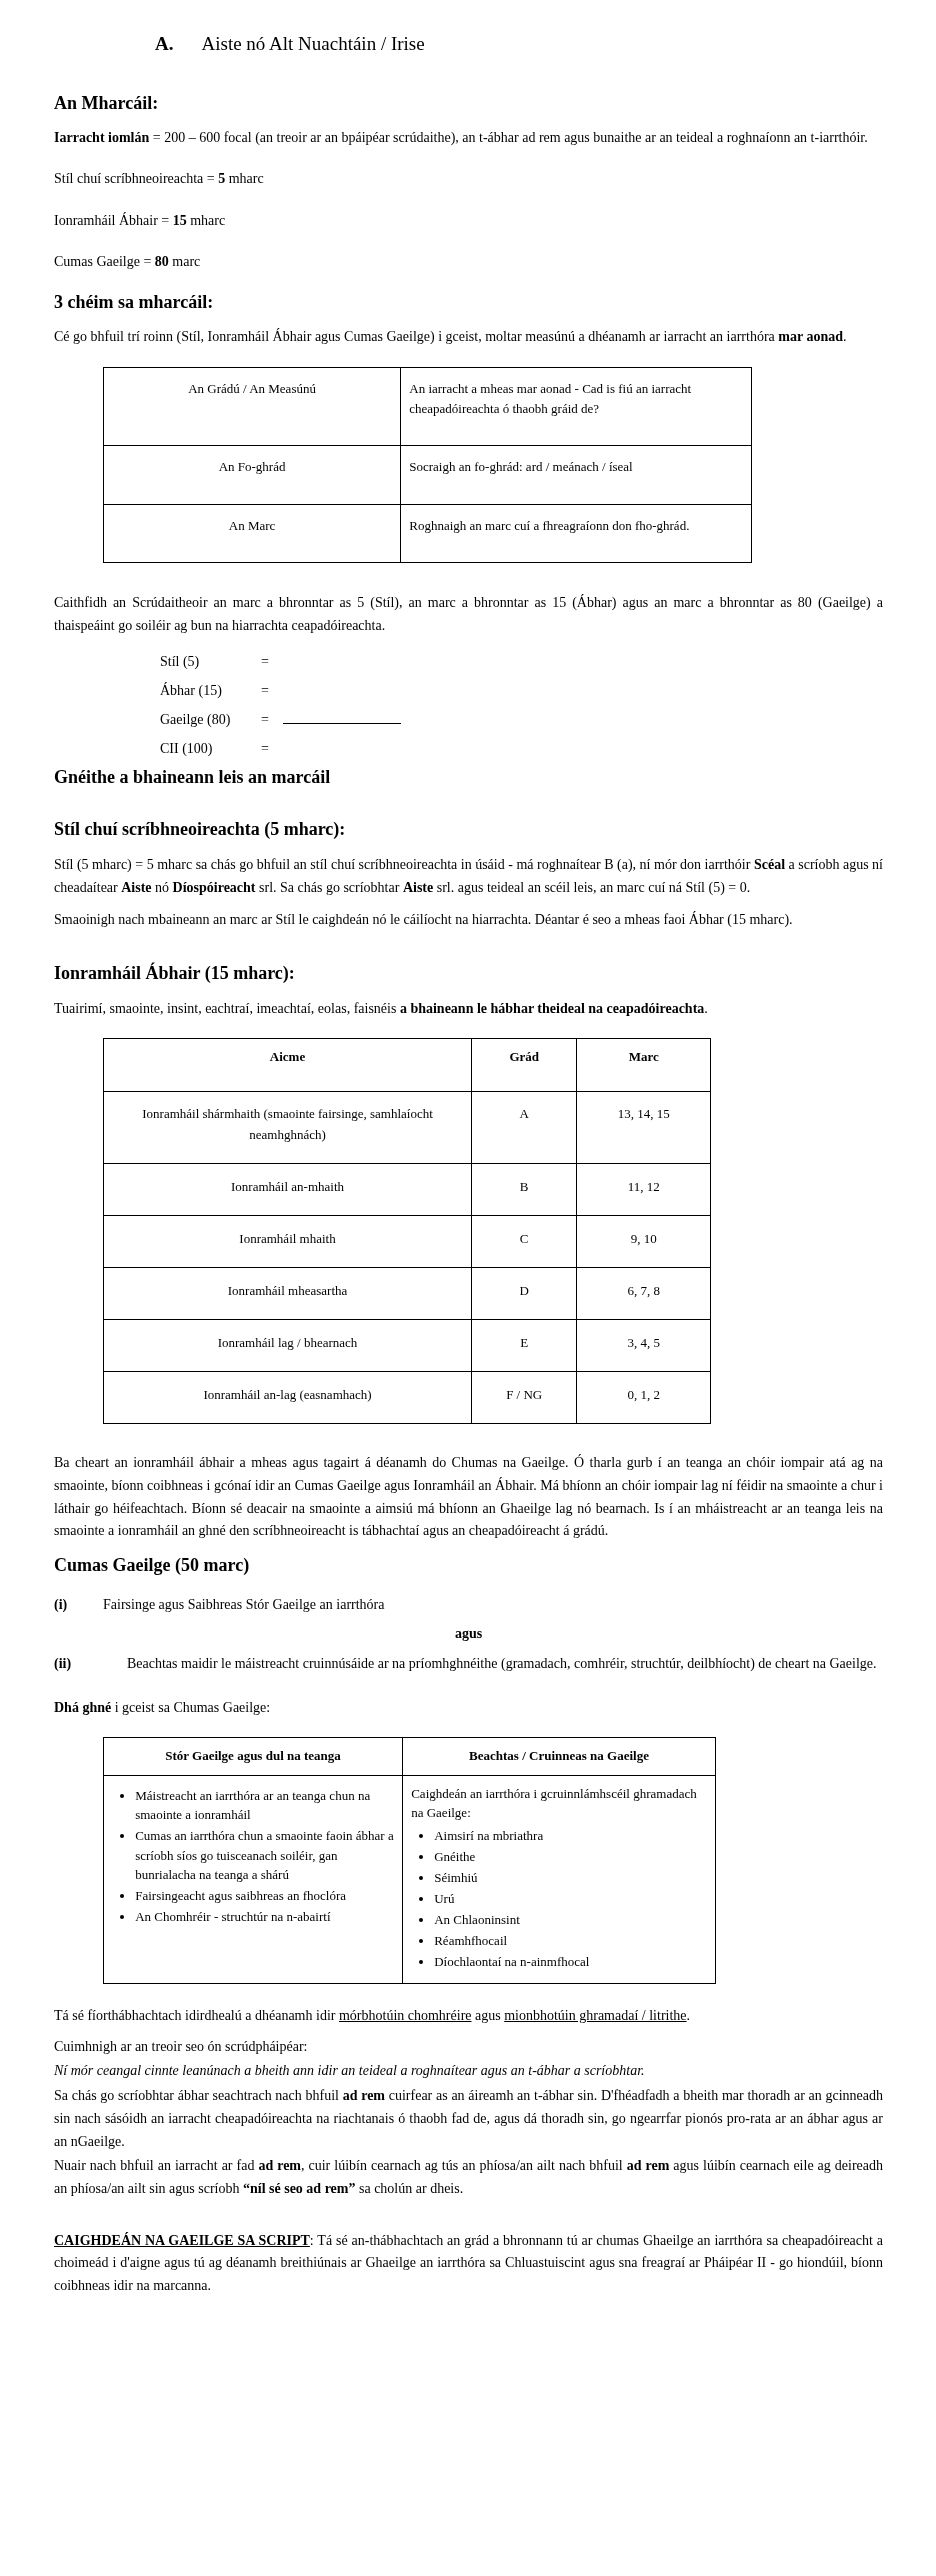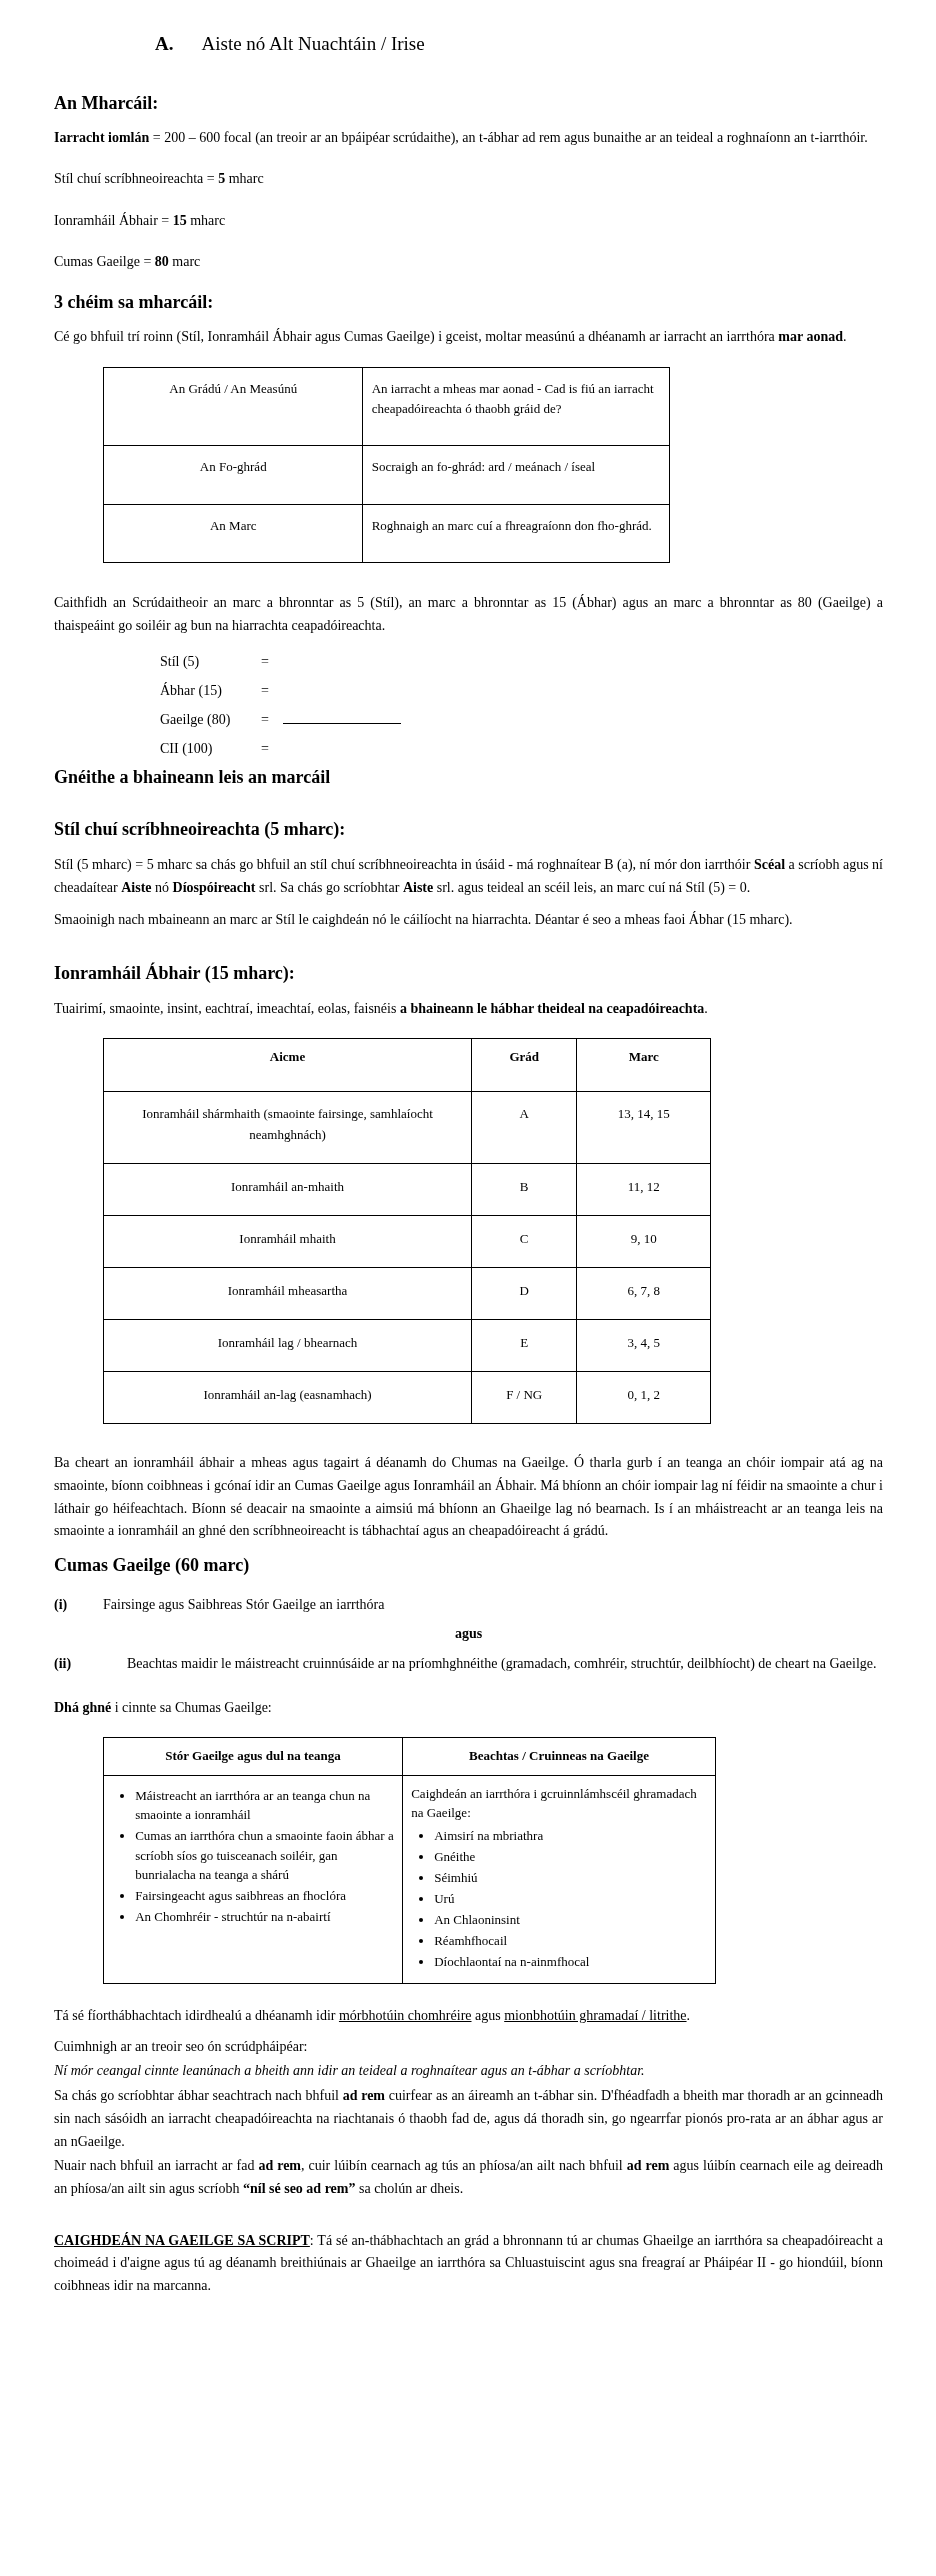--- a/index.html
+++ b/index.html
@@ -52,21 +52,21 @@
     margin: 17.5px 0 0 49px;
     font-size: 13px;
   }
   table.doc-table td, table.doc-table th {
     border: 0.8px solid #000000;
     padding: 7.2px 8.2px;
     vertical-align: top;
     font-weight: normal;
     line-height: 1.55;
   }
-  table.t-grad { width: 567px; }
+  table.t-grad { width: 649px; }
   table.t-grad td.c1 { width: 242px; text-align: center; padding-top: 11.3px; padding-bottom: 26px; }
   table.t-grad td.c2 { width: 289px; text-align: left; padding-top: 11.3px; padding-bottom: 26px; }
 
   table.t-aicme { width: 608px; margin-left: 49px; }
   table.t-aicme th { text-align: center; font-weight: bold; padding: 8.2px 5.2px 24px 5.2px; }
   table.t-aicme td { text-align: center; padding: 12.4px 6.2px 18.5px 6.2px; }
   table.t-aicme td.aicme-cell { width: 381px; }
   table.t-aicme td.grad-cell { width: 98px; }
   table.t-aicme td.marc-cell { width: 129px; }
 
@@ -229,35 +229,35 @@
       <tr>
         <td class="aicme-cell">Ionramháil an-lag (easnamhach)</td>
         <td class="grad-cell">F / NG</td>
         <td class="marc-cell">0, 1, 2</td>
       </tr>
     </tbody>
   </table>
 
   <p class="pblock" style="margin-top:28px;">Ba cheart an ionramháil ábhair a mheas agus tagairt á déanamh do Chumas na Gaeilge. Ó tharla gurb í an teanga an chóir iompair atá ag na smaointe, bíonn coibhneas i gcónaí idir an Cumas Gaeilge agus Ionramháil an Ábhair. Má bhíonn an chóir iompair lag ní féidir na smaointe a chur i láthair go héifeachtach. Bíonn sé deacair na smaointe a aimsiú má bhíonn an Ghaeilge lag nó bearnach. Is í an mháistreacht ar an teanga leis na smaointe a ionramháil an ghné den scríbhneoireacht is tábhachtaí agus an cheapadóireacht á grádú.</p>
 
-  <h2 class="section-heading" style="margin-top:12.4px;">Cumas Gaeilge (60 marc)</h2>
+  <h2 class="section-heading" style="margin-top:12.4px;">Cumas Gaeilge (50 marc)</h2>
 
   <div class="num-row">
     <span class="num">(i)</span>
     <span class="body">Fairsinge agus Saibhreas Stór  Gaeilge  an  iarrthóra</span>
   </div>
 
   <div class="agus-line">agus</div>
 
   <div class="num-row" style="margin-top:11.3px;gap:24px;">
     <span class="num">(ii)</span>
     <span class="body">Beachtas  maidir  le  máistreacht  cruinnúsáide  ar  na  príomhghnéithe  (gramadach, comhréir, struchtúr, deilbhíocht) de cheart na Gaeilge.</span>
   </div>
 
-  <p class="pblock" style="margin-top:21.6px;"><b>Dhá ghné</b><span> i cinnte sa Chumas Gaeilge:</span></p>
+  <p class="pblock" style="margin-top:21.6px;"><b>Dhá ghné</b><span> i gceist sa Chumas Gaeilge:</span></p>
 
   <table class="doc-table t-ghne">
     <thead>
       <tr>
         <th class="left-cell">Stór Gaeilge agus dul na teanga</th>
         <th class="right-cell">Beachtas / Cruinneas na Gaeilge</th>
       </tr>
     </thead>
     <tbody>
       <tr>

